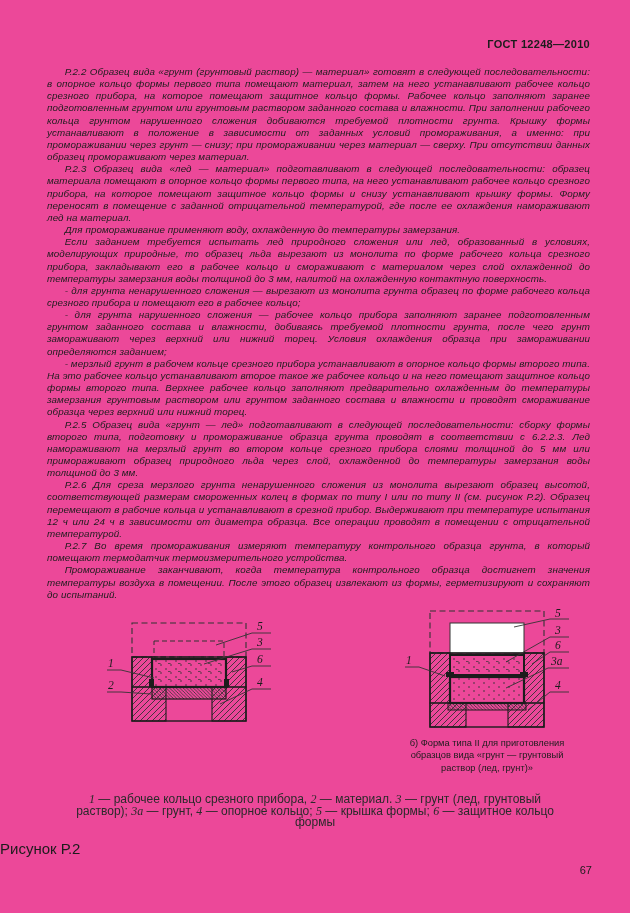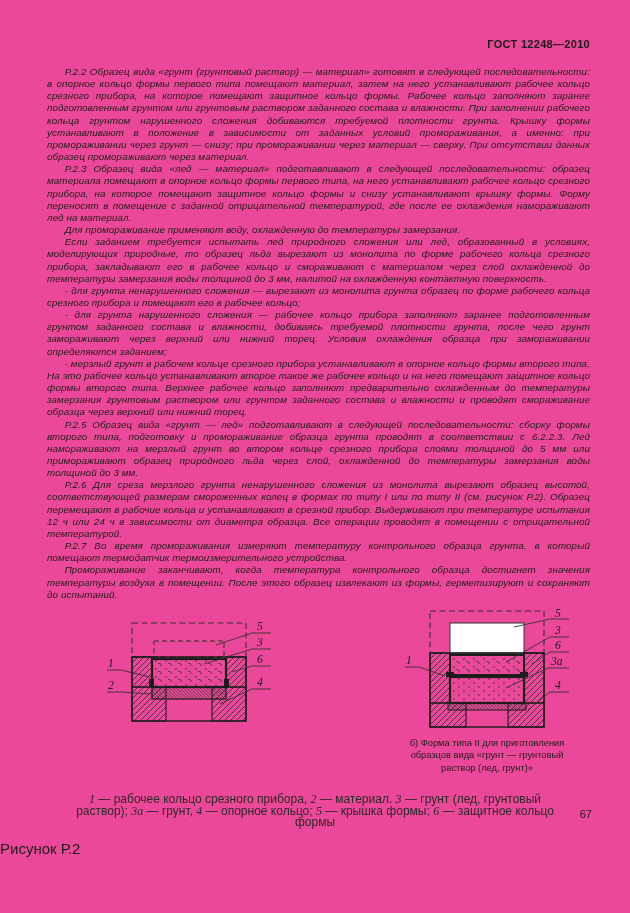--- a/index.html
+++ b/index.html
@@ -61,21 +61,21 @@
     color: #2a2a2a;
   }
   .legend i { font-family: "Liberation Serif", serif; font-style: italic; }
   .figure-label {
     margin-top: 11px;
     text-align: left;
     font-size: 15px;
   }
   .page-number {
     position: absolute;
-    top: 808px; right: 38px;
+    top: 864px; right: 38px;
     font-size: 11px;
   }
 </style>
 </head>
 <body>
 
 <div class="page">
 
   <div class="doc-header">
     <span>ГОСТ 12248—2010</span>

